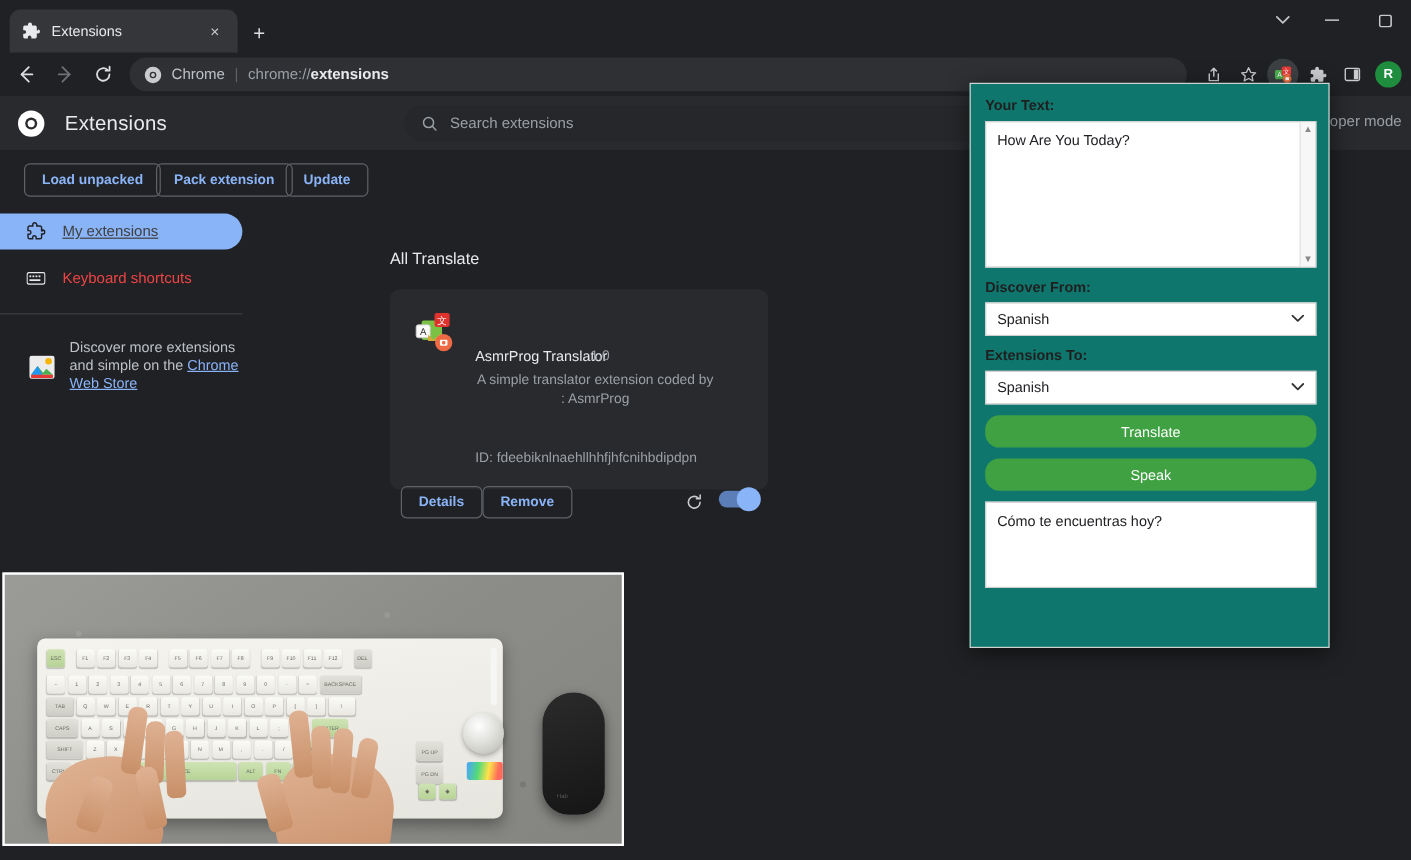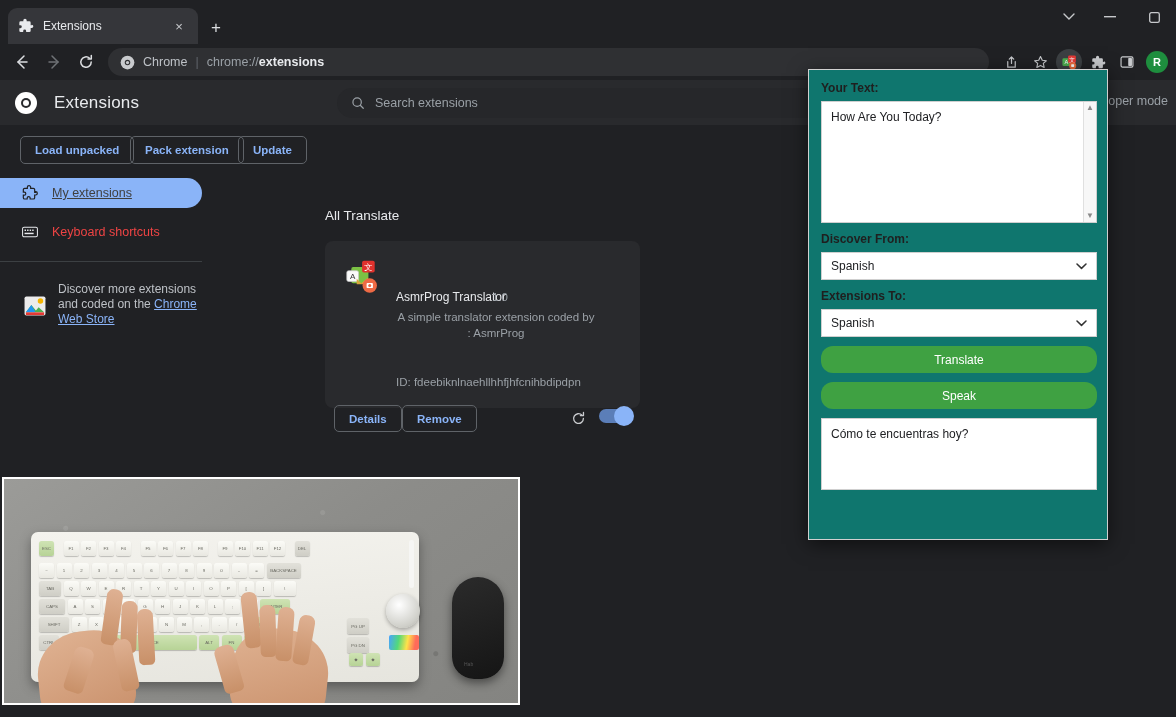--- a/index.html
+++ b/index.html
@@ -399,21 +399,21 @@
       <div class="discover">
         <svg class="discover-icon" viewBox="0 0 24 22">
           <rect x="0.5" y="0.5" width="23" height="21" rx="2" fill="#ececec"></rect>
           <path d="M2 18l6-8 5 6 3-3.5 6 5.5z" fill="#4caf50"></path>
           <path d="M2 18l6-8 4.5 8z" fill="#2196f3"></path>
           <circle cx="18" cy="5.5" r="3" fill="#f4b400"></circle>
           <path d="M2 18h20v3H2z" fill="#e53935"></path>
         </svg>
         <div class="discover-text">
           <span>Discover more extensions</span><br>
-          <span>and coded on the </span><a href="#">Chrome</a><br>
+          <span>and simple on the </span><a href="#">Chrome</a><br>
           <a href="#">Web Store</a>
         </div>
       </div>
     </div>
 
     <div class="content">
       <div class="section-title">All Translate</div>
 
       <div class="ext-card">
         <svg class="card-icon" viewBox="0 0 40 40">

